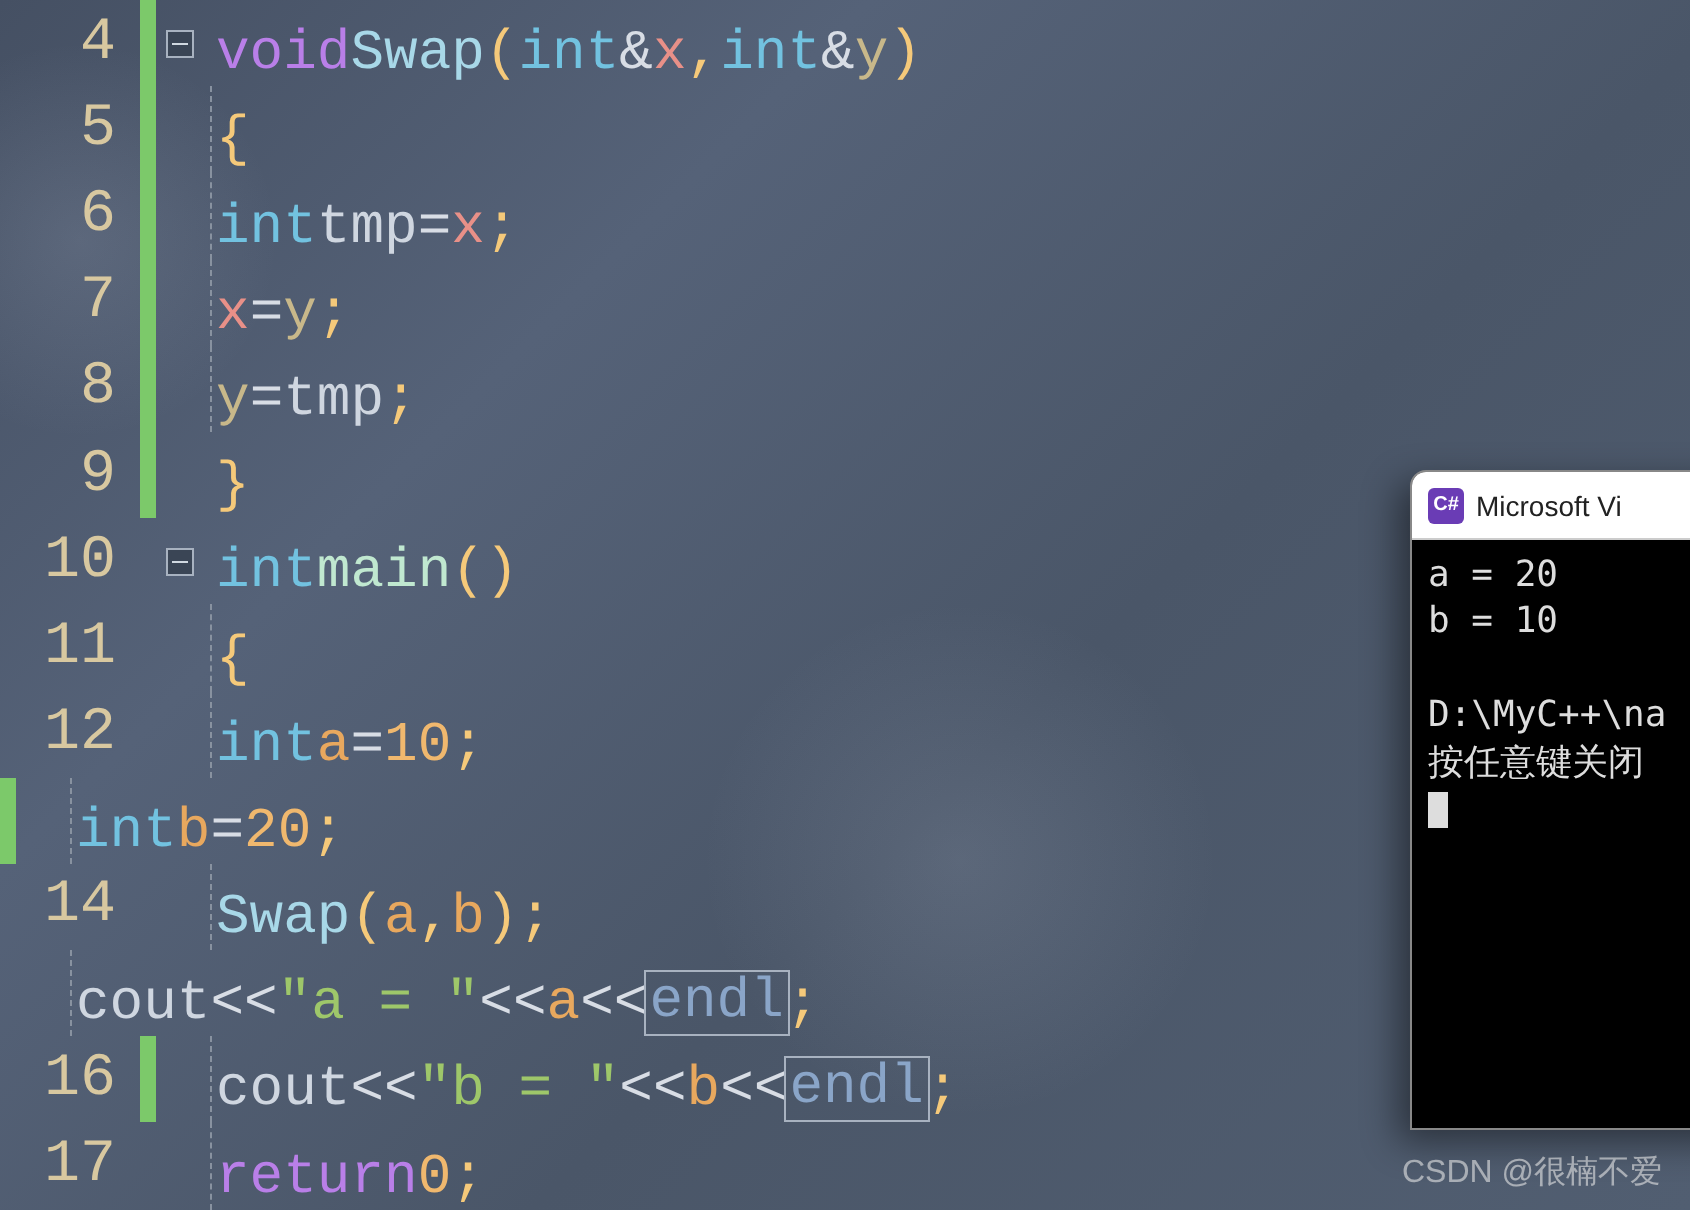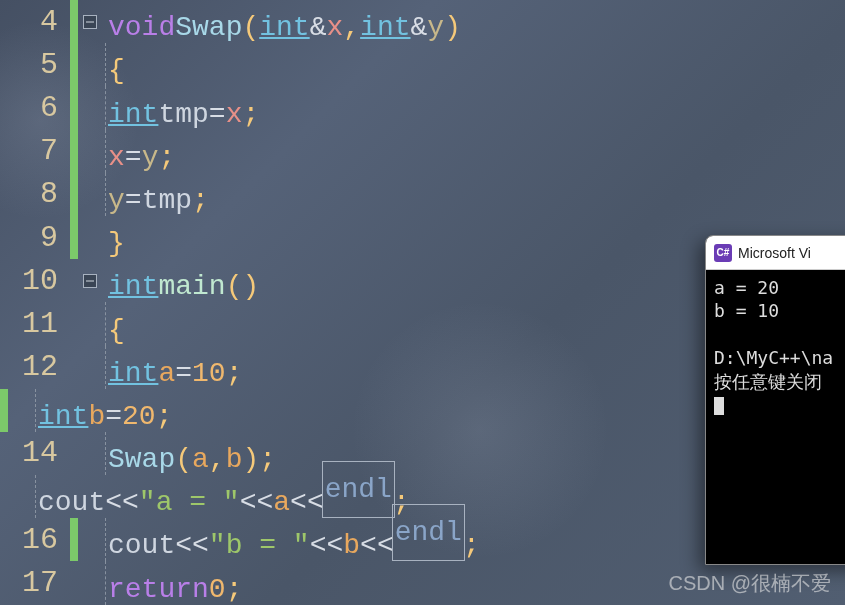--- a/index.html
+++ b/index.html
@@ -81,36 +81,36 @@
   .code {
     flex: 1;
     white-space: pre;
     color: #d8dde5;
     position: relative;
     height: 100%;
     display: flex;
     align-items: flex-end;
   }
   .kw { color: #b97fe8; }
-  .type { color: #72c2e0; text-decoration: underline; }
+  .type { color: #72c2e0; }
   .fn { color: #a8d8e8; }
   .fnmain { color: #c0e8d0; }
   .var { color: #cfd6e0; margin-top: 48px; }
   .op { color: #d8dde5; }
   .punc { color: #f5c97a; }
   .num { color: #f0b86e; }
   .str { color: #9ec76a; }
   .param-x { color: #e89088; }
   .param-y { color: #c8b88a; }
   .ref-var { color: #e8a85e; }
   .endl { color: #8aa5c8; }
   .brace { color: #f5c97a; }
   .hl-box {
     border: 1px solid #a8b2c0;
-    padding: 12px 2px;
+    padding: 0 2px;
     margin: 0 -2px;
   }
   
   .terminal-window {
     position: absolute;
     top: 235px;
     left: 705px;
     width: 200px;
     height: 330px;
     background: #000;
@@ -157,21 +157,21 @@
     height: 18px;
     background: #ddd;
     vertical-align: middle;
   }
   .watermark {
     position: absolute;
     bottom: 8px;
     right: 14px;
     color: rgba(230,230,230,0.6);
     font-family: 'Segoe UI', sans-serif;
-    font-size: 20px;
+    font-size: 16px;
     pointer-events: none;
   }
 </style>
 </head>
 <body>
 
 <div class="editor">
   <div class="bgswirl" style="top:20px;left:-60px;"></div>
   <div class="bgswirl" style="top:300px;left:350px;width:260px;height:260px;"></div>
 

